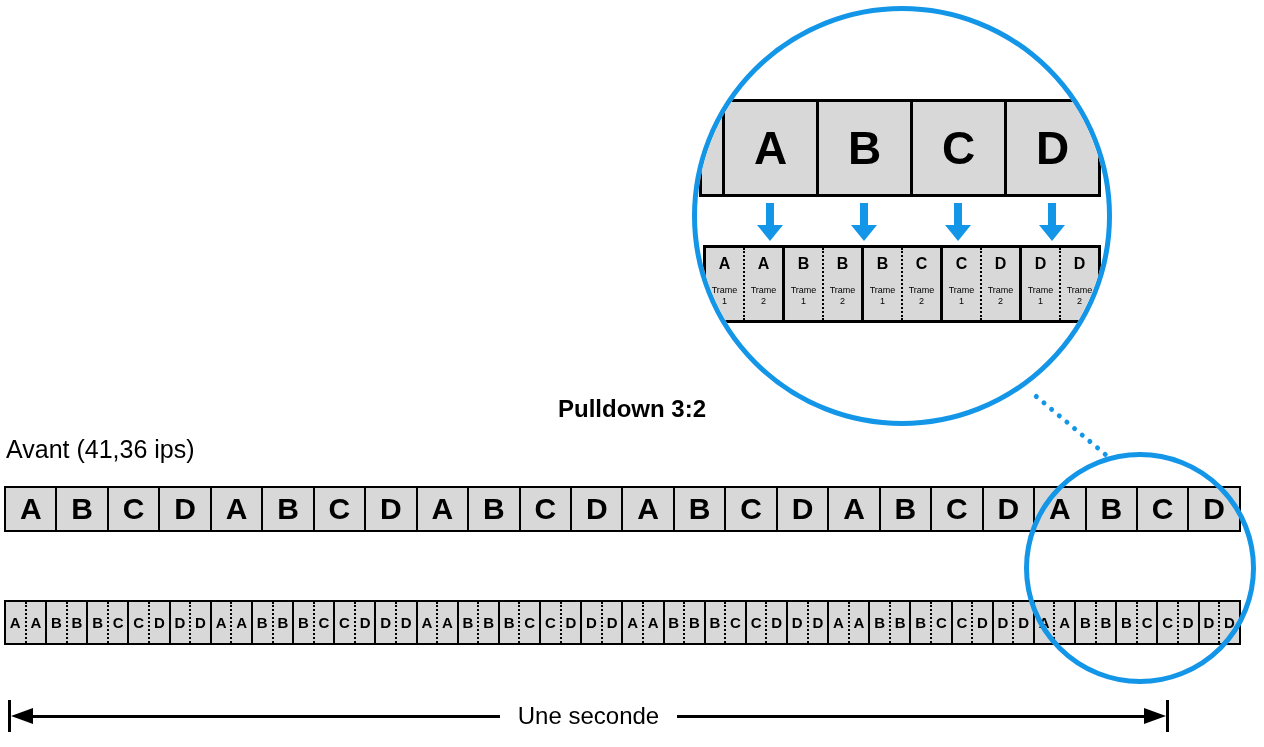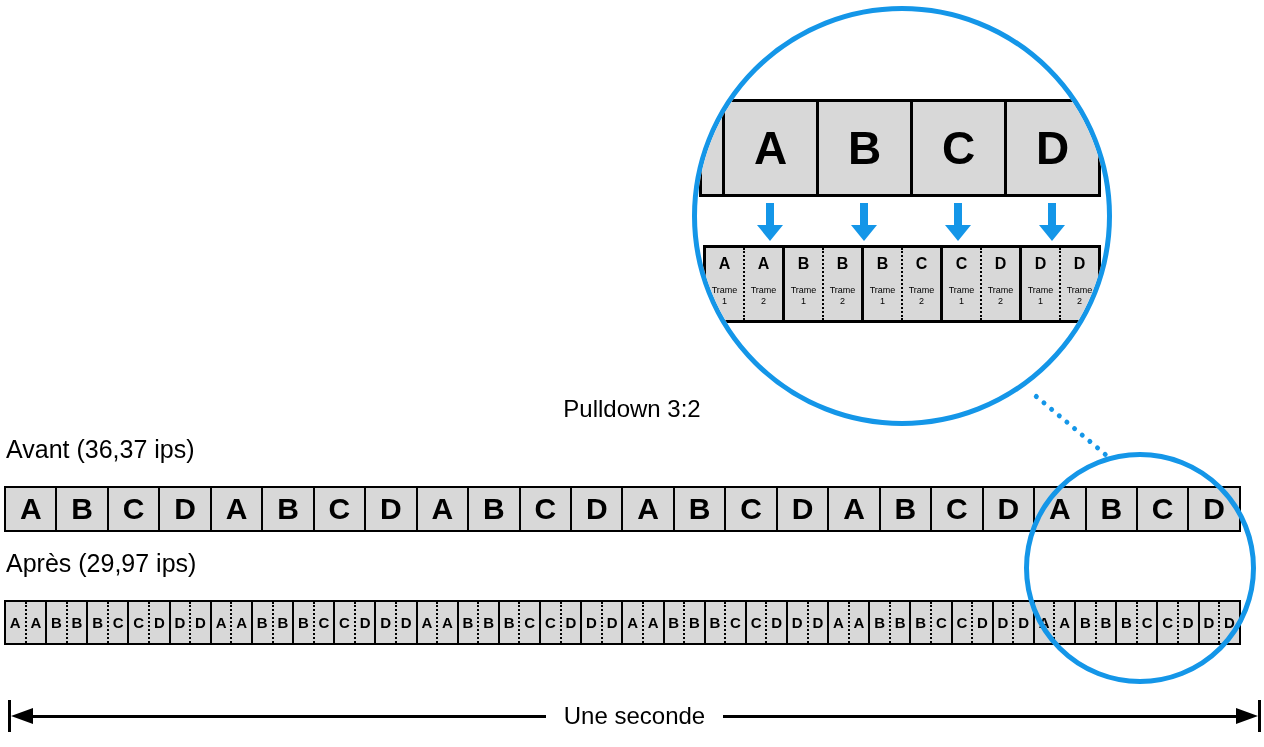--- a/index.html
+++ b/index.html
@@ -47,21 +47,21 @@
     position:absolute; left:1036px; top:393px; width:95px;
     border-top:5px dotted var(--accent);
     transform:rotate(40deg); transform-origin:0 0; z-index:2;
   }
   .focus-circle {
     position:absolute; left:1024px; top:452px; width:232px; height:232px;
     border:5px solid var(--accent); border-radius:50%; z-index:3;
   }
 
   
-  .title { position:absolute; left:0; right:0; top:395px; text-align:center; font-size:24px; font-weight:400; }
+  .title { position:absolute; left:0; right:0; top:395px; text-align:center; font-size:24px; font-weight:700; }
   .row-label { position:absolute; left:6px; font-size:25px; }
   .before-label { top:435px; }
   .after-label { top:549px; }
 
   
   .before-row {
     position:absolute; left:4px; top:486px; width:1237px; height:46px;
     display:flex; border:2px solid var(--line); background:var(--fill); z-index:1;
   }
   .cell-lg { flex:1; display:flex; align-items:center; justify-content:center; font-size:30px; font-weight:700; }
@@ -69,21 +69,21 @@
 
   .after-row {
     position:absolute; left:4px; top:600px; width:1237px; height:45px;
     display:flex; border:2px solid var(--line); background:var(--fill); z-index:1;
   }
   .cell-sm { flex:1; display:flex; align-items:center; justify-content:center; font-size:15px; font-weight:700; overflow:hidden; }
   .cell-sm + .cell-sm { border-left:2px solid var(--line); }
   .cell-sm.dotted { border-left:2px dotted var(--line); }
 
   
-  .measure { position:absolute; left:8px; top:700px; width:1253px; height:32px; display:flex; align-items:center; z-index:1;text-align:right; }
+  .measure { position:absolute; left:8px; top:700px; width:1161px; height:32px; display:flex; align-items:center; z-index:1;text-align:right; }
   .end-bar { width:3px; height:32px; background:var(--line); }
   .ahead { width:0; height:0; border-top:8px solid transparent; border-bottom:8px solid transparent; }
   .ahead.left { border-right:22px solid var(--line); }
   .ahead.right { border-left:22px solid var(--line); }
   .m-line { flex:1; height:3px; background:var(--line); }
   .m-text { padding:0 18px; font-size:24px; white-space:nowrap; }
 </style>
 </head>
 <body>
 
@@ -167,21 +167,21 @@
           <div class="fnum">2</div>
         </div>
       </div>
   </div>
 
   <div class="connector"></div>
   <div class="focus-circle"></div>
 
   <div class="title">Pulldown 3:2</div>
 
-  <div class="row-label before-label">Avant (36,37 ips)</div>
+  <div class="row-label before-label">Avant (41,36 ips)</div>
   <div class="before-row">
       <div class="cell-lg">A</div>
       <div class="cell-lg">B</div>
       <div class="cell-lg">C</div>
       <div class="cell-lg">D</div>
       <div class="cell-lg">A</div>
       <div class="cell-lg">B</div>
       <div class="cell-lg">C</div>
       <div class="cell-lg">D</div>
       <div class="cell-lg">A</div>
@@ -195,21 +195,20 @@
       <div class="cell-lg">A</div>
       <div class="cell-lg">B</div>
       <div class="cell-lg">C</div>
       <div class="cell-lg">D</div>
       <div class="cell-lg">A</div>
       <div class="cell-lg">B</div>
       <div class="cell-lg">C</div>
       <div class="cell-lg">D</div>
     </div>
 
-  <div class="row-label after-label">Après (29,97 ips)</div>
   <div class="after-row">
       <div class="cell-sm">A</div>
       <div class="cell-sm dotted">A</div>
       <div class="cell-sm">B</div>
       <div class="cell-sm dotted">B</div>
       <div class="cell-sm">B</div>
       <div class="cell-sm dotted">C</div>
       <div class="cell-sm">C</div>
       <div class="cell-sm dotted">D</div>
       <div class="cell-sm">D</div>

